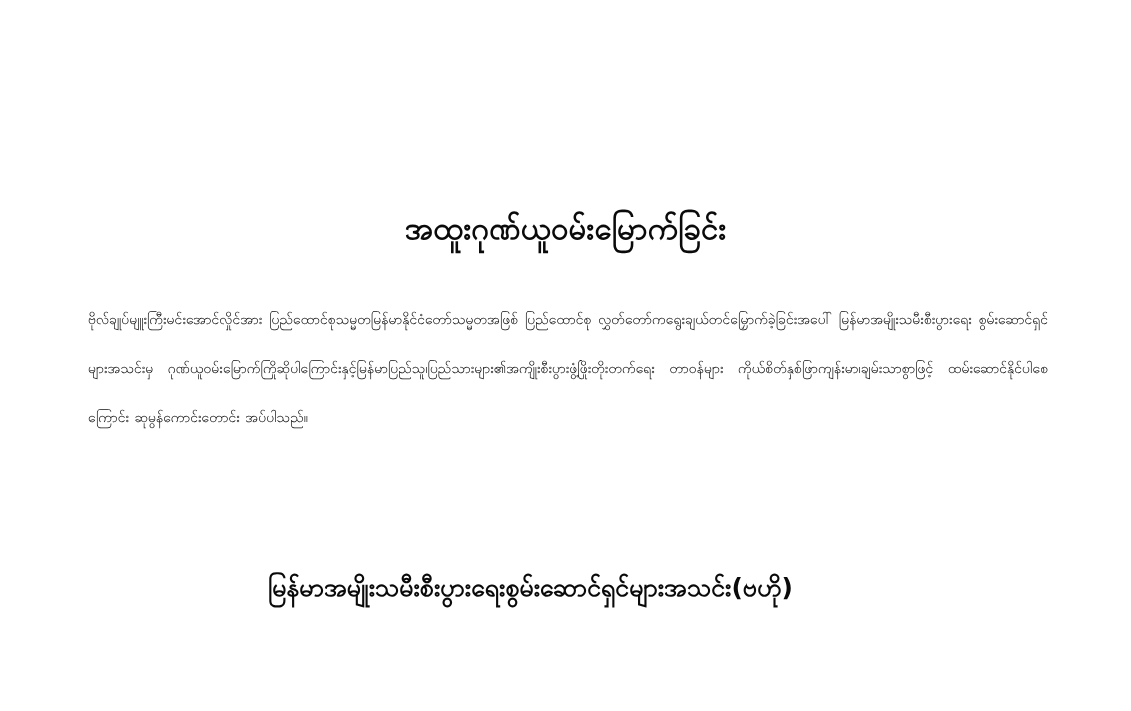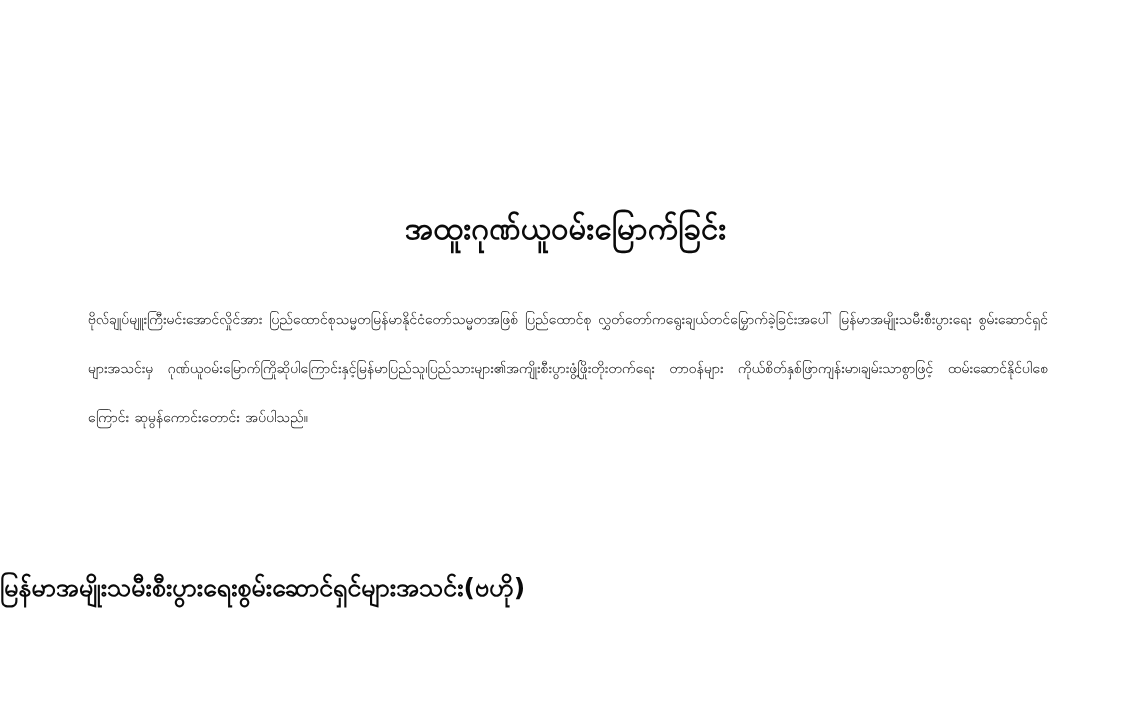--- a/index.html
+++ b/index.html
@@ -50,21 +50,21 @@
     text-justify: inter-word;
     word-spacing: 1px;
   }
   .signature {
     position: absolute;
     top: 570px;
     left: 0;
     width: 1131px;
     padding-right: 70px;
     box-sizing: border-box;
-    text-align: left;
+    text-align: center;
     font-size: 25px;
     font-weight: 700;
     line-height: 1.4;
     color: #0a0a0a;
   }
 </style>
 </head>
 <body>
 
 <div class="page">

